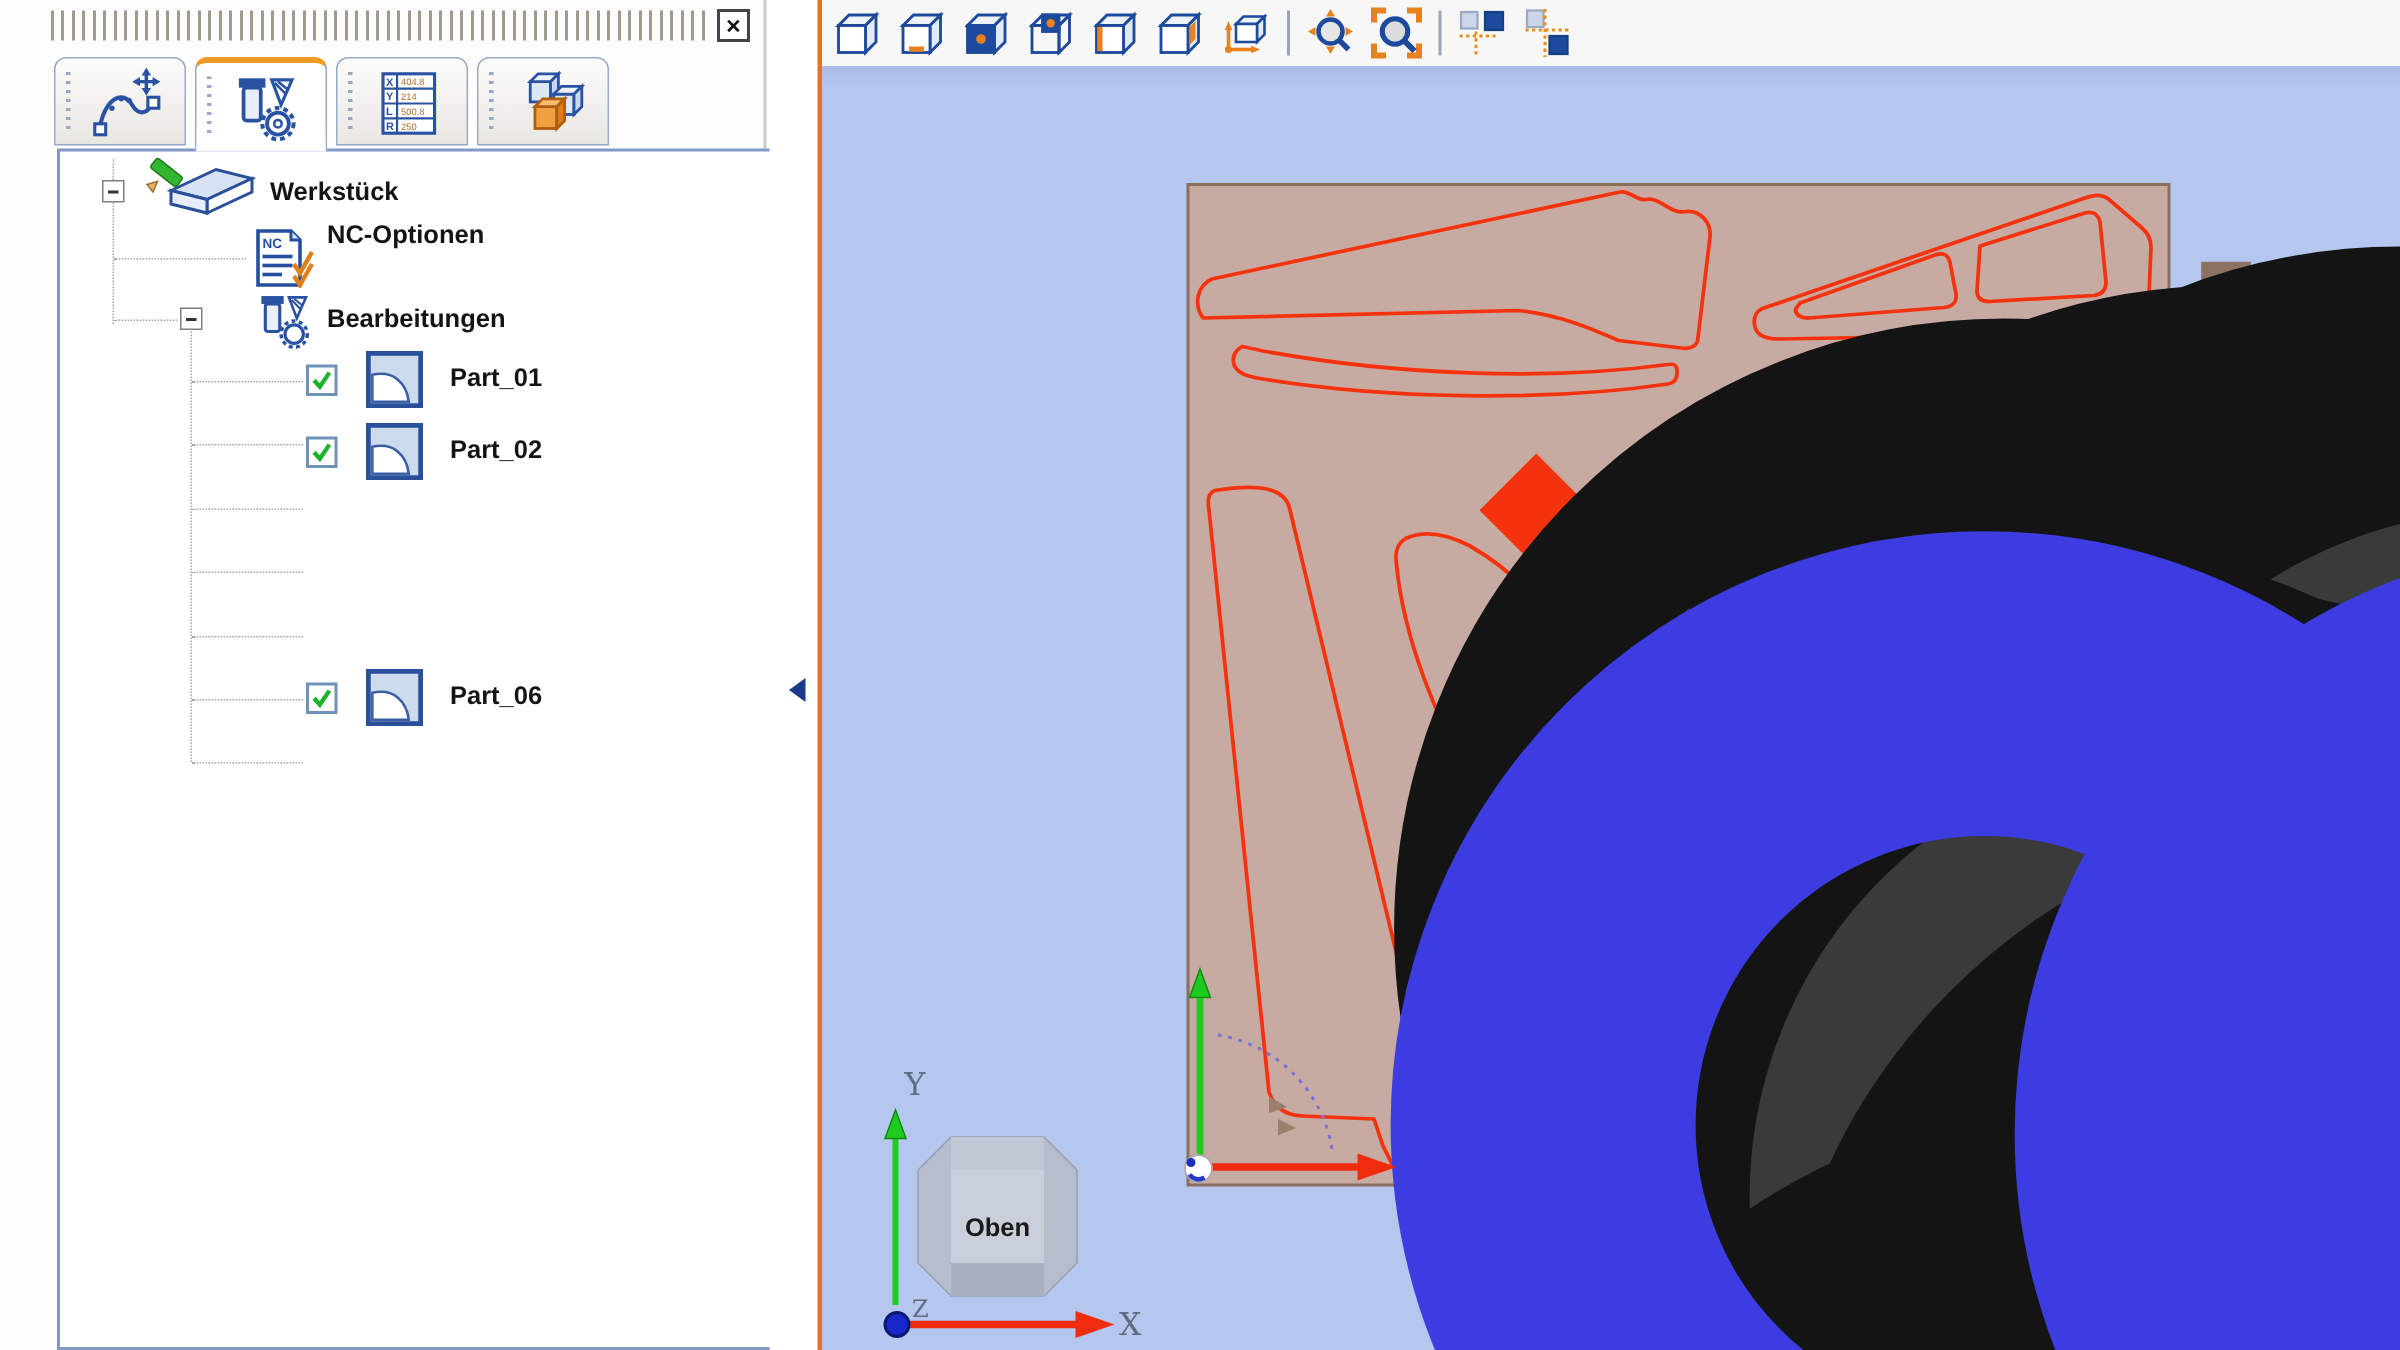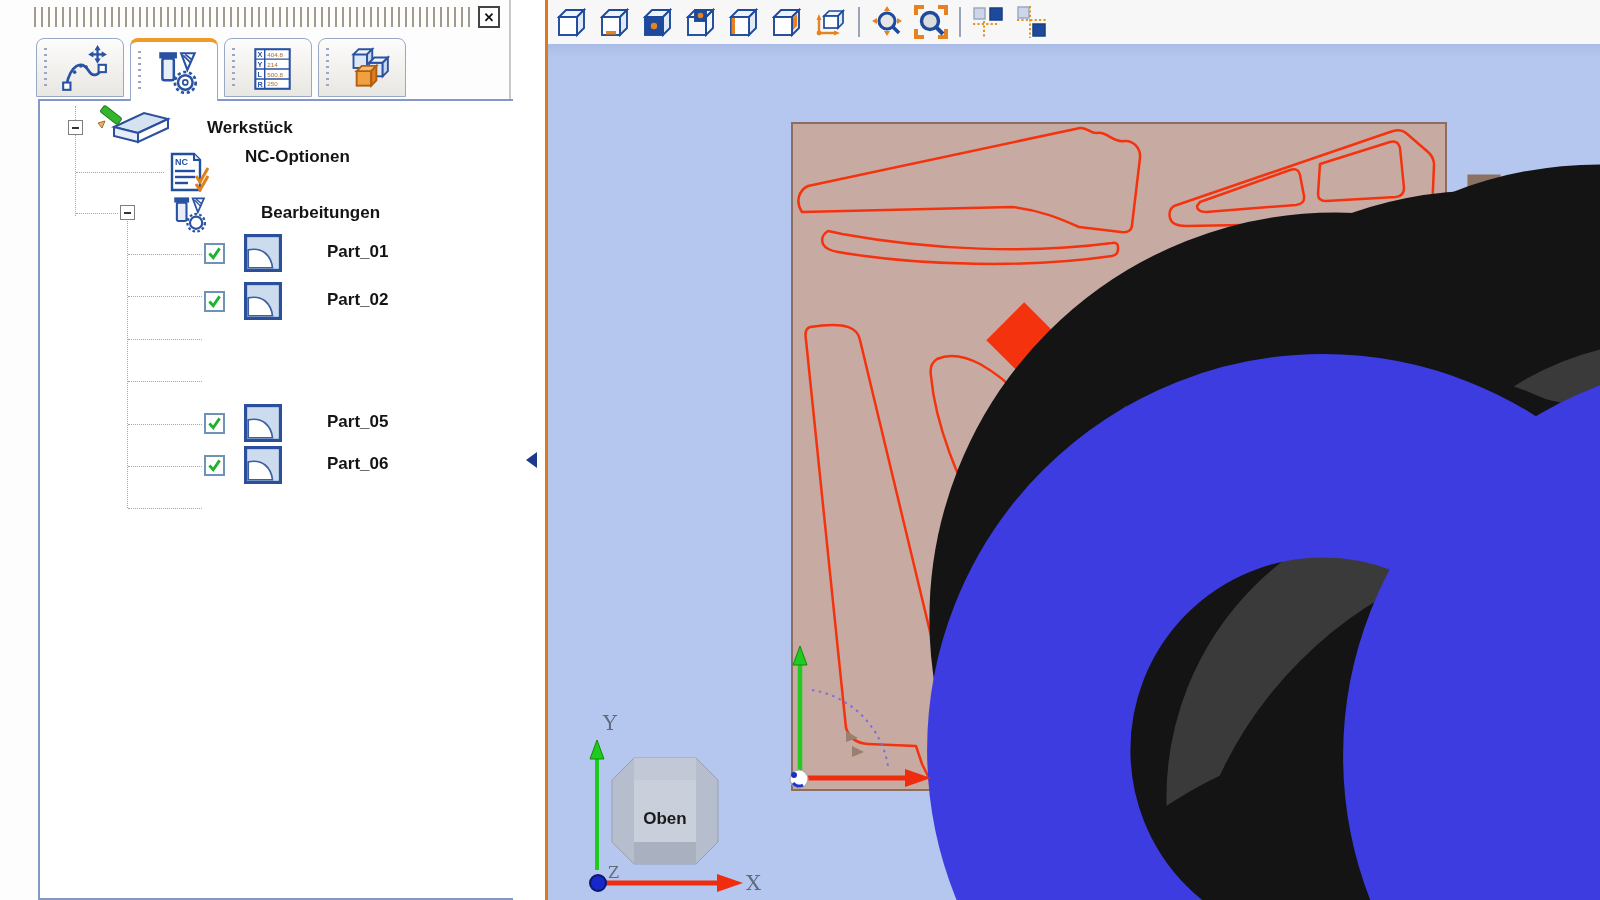--- a/index.html
+++ b/index.html
@@ -26,21 +26,21 @@
   .tab svg { position:absolute; left:22px; top:5px; }
 
   .tree-panel { position:absolute; left:38px; top:99px; width:486px; height:801px;
     background:#fff; border:2px solid #8398c6; }
   .conn { position:absolute; }
   .conn.v { border-left:1px dotted #a5a5a5; width:0; }
   .conn.h { border-top:1px dotted #a5a5a5; height:0; }
   .minusbox { position:absolute; width:15px; height:15px; background:#fff;
     border:1px solid #7e7e7e; }
   .minusbox i { position:absolute; left:3px; top:6px; width:7px; height:2px; background:#333; display:block; }
-  .trow-label { font-size:17px; font-weight:600; color:#141414;margin-left:27px; }
+  .trow-label { font-size:17px; font-weight:600; color:#141414; }
   .root-row .trow-label, .nc-row .trow-label, .op-row .trow-label { position:absolute; }
   .part-row { position:absolute; left:0; width:100%; height:42px; }
   .cb { position:absolute; left:164px; top:10px; width:21px; height:21px; background:#fff;
     border:2px solid #6f93b8; }
   .part-ico { position:absolute; left:204px; top:1px; }
   .part-row .trow-label { position:absolute; left:260px; top:9px; }
   .trow-label.sel { background:#c9c9c9; padding:0 3px; }
 
   
   .gap-strip { position:absolute; left:513px; top:0; width:32px; height:900px; background:#fff; }
@@ -193,21 +193,21 @@
             <i></i>
           </div>
         <svg style="position:absolute; left:128px; top:92px;" width="44" height="42" viewBox="0 0 48 48">
           <rect x="6" y="5" width="17" height="6" fill="#2a52a2"></rect>
           <rect x="9" y="11" width="11" height="21" rx="2" fill="#e8effa" stroke="#2a52a2" stroke-width="2.4"></rect>
           <path d="M27,6 L40,6 L33,22 Z" fill="#fff" stroke="#2a52a2" stroke-width="2"></path>
           <path d="M29,8 L36,15 M31,7 L37,12" stroke="#2a52a2" stroke-width="1.6"></path>
           <circle cx="31" cy="34" r="7" fill="#fff" stroke="#2a52a2" stroke-width="2.4"></circle>
           <circle cx="31" cy="34" r="10" fill="none" stroke="#2a52a2" stroke-width="2.6" stroke-dasharray="3 2.6"></circle>
         </svg>
-        <span class="trow-label" style="left:194px; top:102px;">Bearbeitungen</span>
+        <span class="trow-label" style="left:178px; top:102px;">Bearbeitungen</span>
       </div>
 
       <div class="part-row" style="top:132px;">
         <div class="cb"><svg width="17" height="17" viewBox="0 0 20 20">
               <path d="M4,10 L8.5,15 L16,4" stroke="#1db32a" stroke-width="3.4" fill="none"></path>
             </svg></div>
         <svg class="part-ico" width="38" height="38" viewBox="0 0 36 36">
             <rect x="1.5" y="1.5" width="33" height="33" fill="#ccdcee" stroke="#2a4f9b" stroke-width="3"></rect>
             <path d="M4,32 V15 Q14,13 20,18 Q26,23 27,32 Z" fill="#fff" stroke="#3b5fa0" stroke-width="1.6"></path>
           </svg>
@@ -215,30 +215,20 @@
       </div>
       <div class="part-row" style="top:180px;">
         <div class="cb"><svg width="17" height="17" viewBox="0 0 20 20">
               <path d="M4,10 L8.5,15 L16,4" stroke="#1db32a" stroke-width="3.4" fill="none"></path>
             </svg></div>
         <svg class="part-ico" width="38" height="38" viewBox="0 0 36 36">
             <rect x="1.5" y="1.5" width="33" height="33" fill="#ccdcee" stroke="#2a4f9b" stroke-width="3"></rect>
             <path d="M4,32 V15 Q14,13 20,18 Q26,23 27,32 Z" fill="#fff" stroke="#3b5fa0" stroke-width="1.6"></path>
           </svg>
         <span class="trow-label">Part_02</span>
-      </div>
-      <div class="part-row" style="top:302px;">
-        <div class="cb"><svg width="17" height="17" viewBox="0 0 20 20">
-              <path d="M4,10 L8.5,15 L16,4" stroke="#1db32a" stroke-width="3.4" fill="none"></path>
-            </svg></div>
-        <svg class="part-ico" width="38" height="38" viewBox="0 0 36 36">
-            <rect x="1.5" y="1.5" width="33" height="33" fill="#ccdcee" stroke="#2a4f9b" stroke-width="3"></rect>
-            <path d="M4,32 V15 Q14,13 20,18 Q26,23 27,32 Z" fill="#fff" stroke="#3b5fa0" stroke-width="1.6"></path>
-          </svg>
-        <span class="trow-label">Part_05</span>
       </div>
       <div class="part-row" style="top:344px;">
         <div class="cb"><svg width="17" height="17" viewBox="0 0 20 20">
               <path d="M4,10 L8.5,15 L16,4" stroke="#1db32a" stroke-width="3.4" fill="none"></path>
             </svg></div>
         <svg class="part-ico" width="38" height="38" viewBox="0 0 36 36">
             <rect x="1.5" y="1.5" width="33" height="33" fill="#ccdcee" stroke="#2a4f9b" stroke-width="3"></rect>
             <path d="M4,32 V15 Q14,13 20,18 Q26,23 27,32 Z" fill="#fff" stroke="#3b5fa0" stroke-width="1.6"></path>
           </svg>
         <span class="trow-label">Part_06</span>

